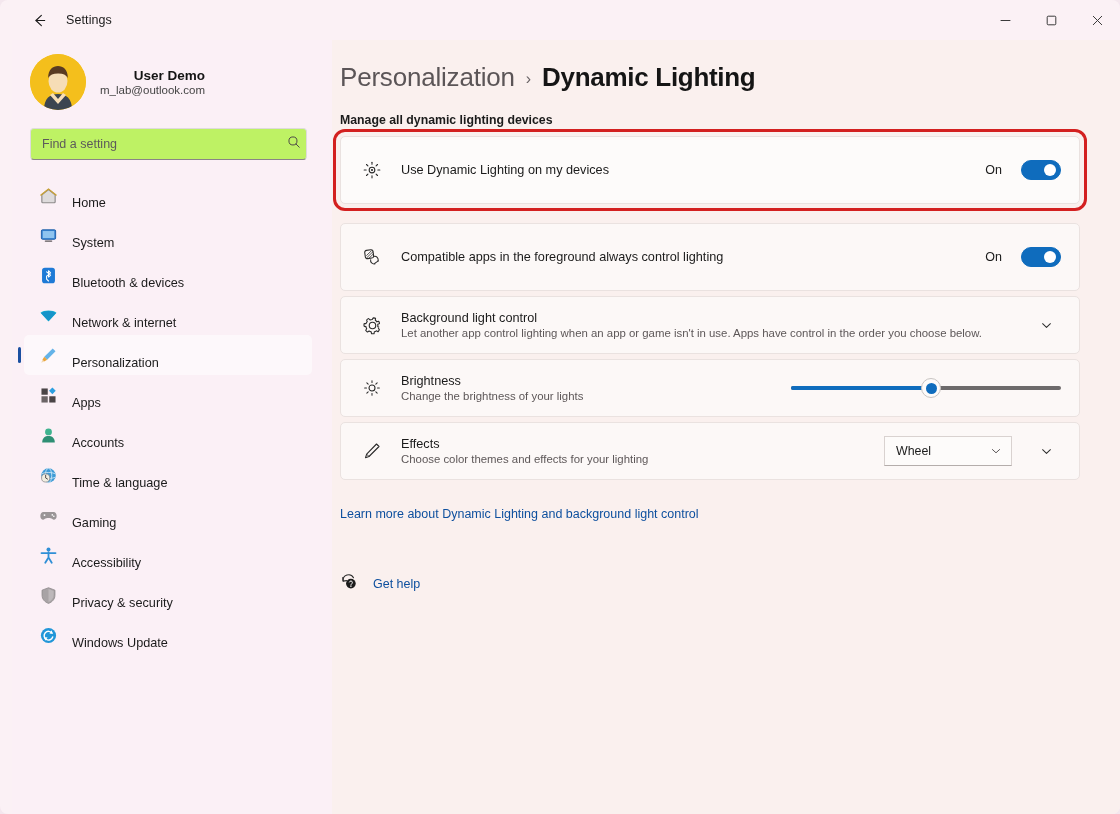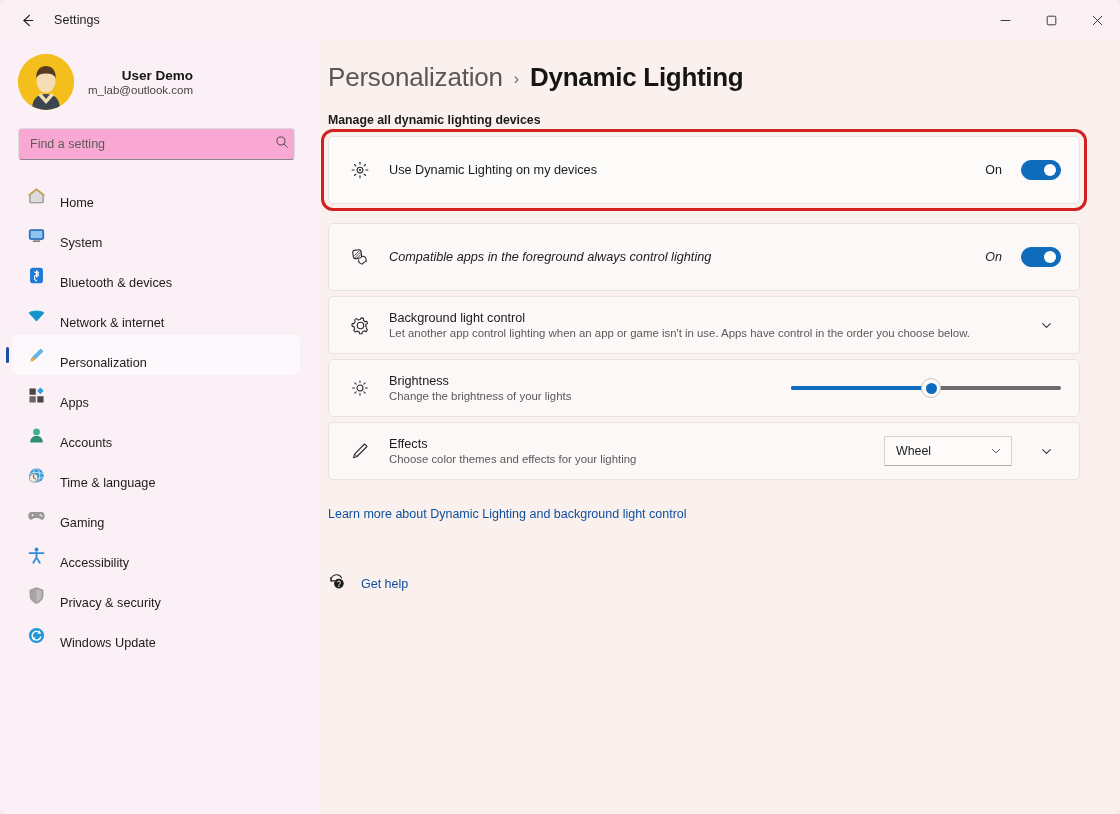--- a/index.html
+++ b/index.html
@@ -14,20 +14,21 @@
 
   
   .window {
     position: absolute;
     inset: 0;
     background: linear-gradient(180deg, #fbf1f5 0%, #fbf1f5 100%);
     border-radius: 8px;
     overflow: hidden;
     display: flex;
     flex-direction: column;
+    padding-left: 12px;
   }
 
   
   .titlebar {
     height: 40px;
     flex: 0 0 40px;
     display: flex;
     align-items: center;
     background: transparent;
     position: relative;
@@ -93,21 +94,21 @@
   .profile-name { font-size: 13.5px; font-weight: bold; color: #141414; }
   .profile-mail { font-size: 11.5px; color: #444; }
 
   .searchwrap {
     margin: 2px 20px 12px 18px;
     position: relative;
   }
   .searchbox {
     width: 277px;
     height: 32px;
-    background: #f9a8d4;
+    background: #bef264;
     border: 1px solid #dedbdc;
     border-bottom: 1.6px solid #8a8486;
     border-radius: 4px;
     font-size: 12.5px;
     color: #5d5a5b;
     padding: 0 32px 0 11px;
     font-family: "Liberation Sans", sans-serif;
     outline: none;
   }
   .searchbox::placeholder { color: #5d5a5b; }
@@ -559,21 +560,21 @@
             <div class="row-title">Use Dynamic Lighting on my devices</div>
           </div>
           <div class="row-right">
             <span class="toggle-label">On</span>
             <div class="toggle">
               <div class="knob"></div>
             </div>
           </div>
         </div>
 
-        <div class="card card-h1" style="margin-top:19px;font-style:italic;">
+        <div class="card card-h1" style="margin-top:19px;">
           <span class="row-icon">
             <svg width="20" height="20" viewBox="0 0 24 24" fill="none">
               <rect x="3.6" y="3.6" width="10" height="10" rx="2.4" transform="rotate(-8 8.6 8.6)" stroke="#2b2b2b" stroke-width="1.3" fill="none"></rect>
               <path d="M5.2 10.4 L11.6 4.2 M5.6 13 L13.6 5.2 M7.8 14 L14.4 7.6" stroke="#2b2b2b" stroke-width=".95"></path>
               <path d="M14 11.4 A4.2 4.2 0 0 1 19.2 16.8" stroke="#2b2b2b" stroke-width="1.25" fill="none" stroke-linecap="round"></path>
               <path d="M10.4 15.2 A4.2 4.2 0 0 0 15.6 20.2" stroke="#2b2b2b" stroke-width="1.25" fill="none" stroke-linecap="round"></path>
               <path d="M15.2 19.6 L19.6 16.6" stroke="#2b2b2b" stroke-width="1.25" stroke-linecap="round"></path>
             </svg>
           </span>
           <div class="row-text">

